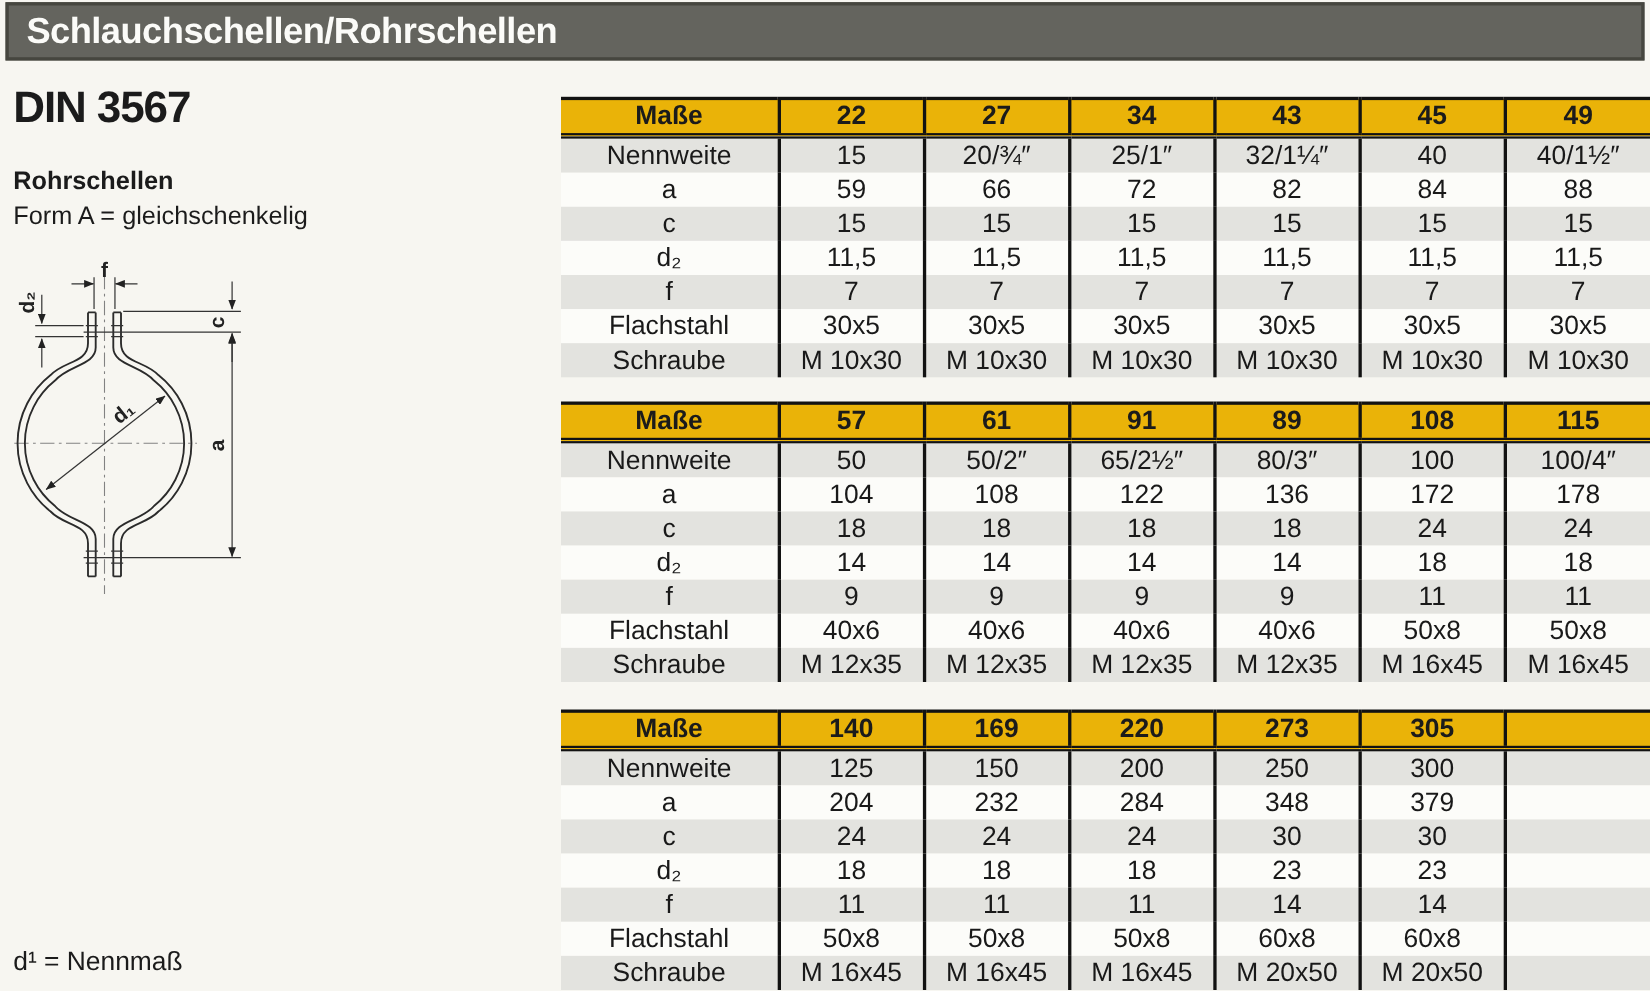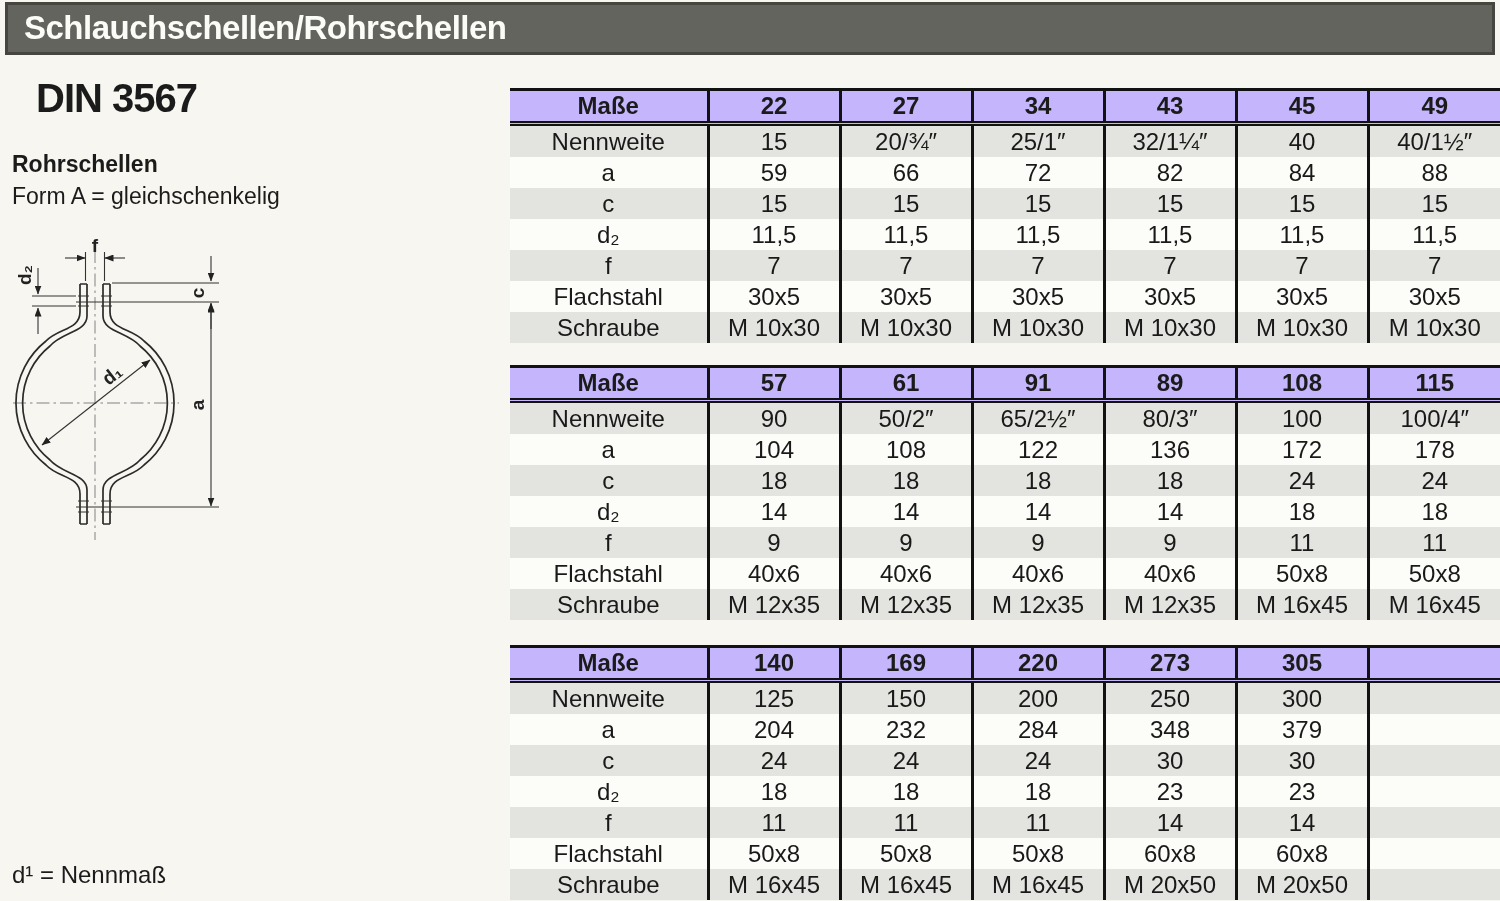--- a/index.html
+++ b/index.html
@@ -15,21 +15,21 @@
     background:#64645e;border:3px solid #46463f;
     display:flex;align-items:center;
   }
   .title-bar h1{
     margin:0;padding:0 0 2px 16px;
     font-size:33px;font-weight:bold;letter-spacing:-0.5px;
     color:#fbfbf8;
     text-align:center;
   }
   
-  .din{position:absolute;left:12px;top:76px;font-size:40px;font-weight:bold;letter-spacing:-1px;margin-left:24px;}
+  .din{position:absolute;left:12px;top:76px;font-size:40px;font-weight:bold;letter-spacing:-1px;}
   .product{position:absolute;left:12px;top:151px;font-size:23px;font-weight:bold;text-align:right;}
   .form-note{position:absolute;left:12px;top:183px;font-size:23px;}
   .footnote{position:absolute;left:12px;top:861px;font-size:24px;text-align:right;}
   
   .drawing{position:absolute;left:3px;top:237px;width:232px;height:312px;}
   .drawing .outline{fill:none;stroke:#2b2b2b;stroke-width:1.7;}
   .drawing .dim{fill:none;stroke:#333;stroke-width:1.1;}
   .drawing .thin{fill:none;stroke:#333;stroke-width:1.1;}
   .drawing .cl{fill:none;stroke:#828282;stroke-width:1;stroke-dasharray:13 4 2.5 4;}
   .drawing text{fill:#222;font-size:19px;font-weight:bold;font-family:"Liberation Sans","DejaVu Sans",sans-serif;}
@@ -39,21 +39,21 @@
   .tbl-wrap.t1{top:365px;}
   .tbl-wrap.t2{top:645px;}
   table.dim-table{
     border-collapse:collapse;table-layout:fixed;width:990px;
     border-top:3px solid #121212;
     font-size:24px;
   }
   table.dim-table col.col-label{width:198px;}
   table.dim-table col.col-data{width:132px;}
   table.dim-table th{
-    background:#c4b5fd;height:30px;font-weight:bold;font-size:24px;
+    background:#eab308;height:30px;font-weight:bold;font-size:24px;
     border-bottom:5px double #121212;text-align:center;vertical-align:middle;
     padding:0;
   }
   table.dim-table td{
     height:31px;text-align:center;vertical-align:middle;padding:0;
     font-weight:normal;color:#191919;
   }
   table.dim-table th + th, table.dim-table td + td{border-left:3px solid #121212;}
   table.dim-table tbody tr:nth-child(odd) td{background:#e3e3df;}
   table.dim-table tbody tr:nth-child(even) td{background:#fcfcf9;}
@@ -242,21 +242,21 @@
           <th>61</th>
           <th>91</th>
           <th>89</th>
           <th>108</th>
           <th>115</th>
         </tr>
       </thead>
       <tbody>
         <tr>
           <td>Nennweite</td>
-          <td>90</td>
+          <td>50</td>
           <td>50/2″</td>
           <td>65/2½″</td>
           <td>80/3″</td>
           <td>100</td>
           <td>100/4″</td>
         </tr>
         <tr>
           <td>a</td>
           <td>104</td>
           <td>108</td>

